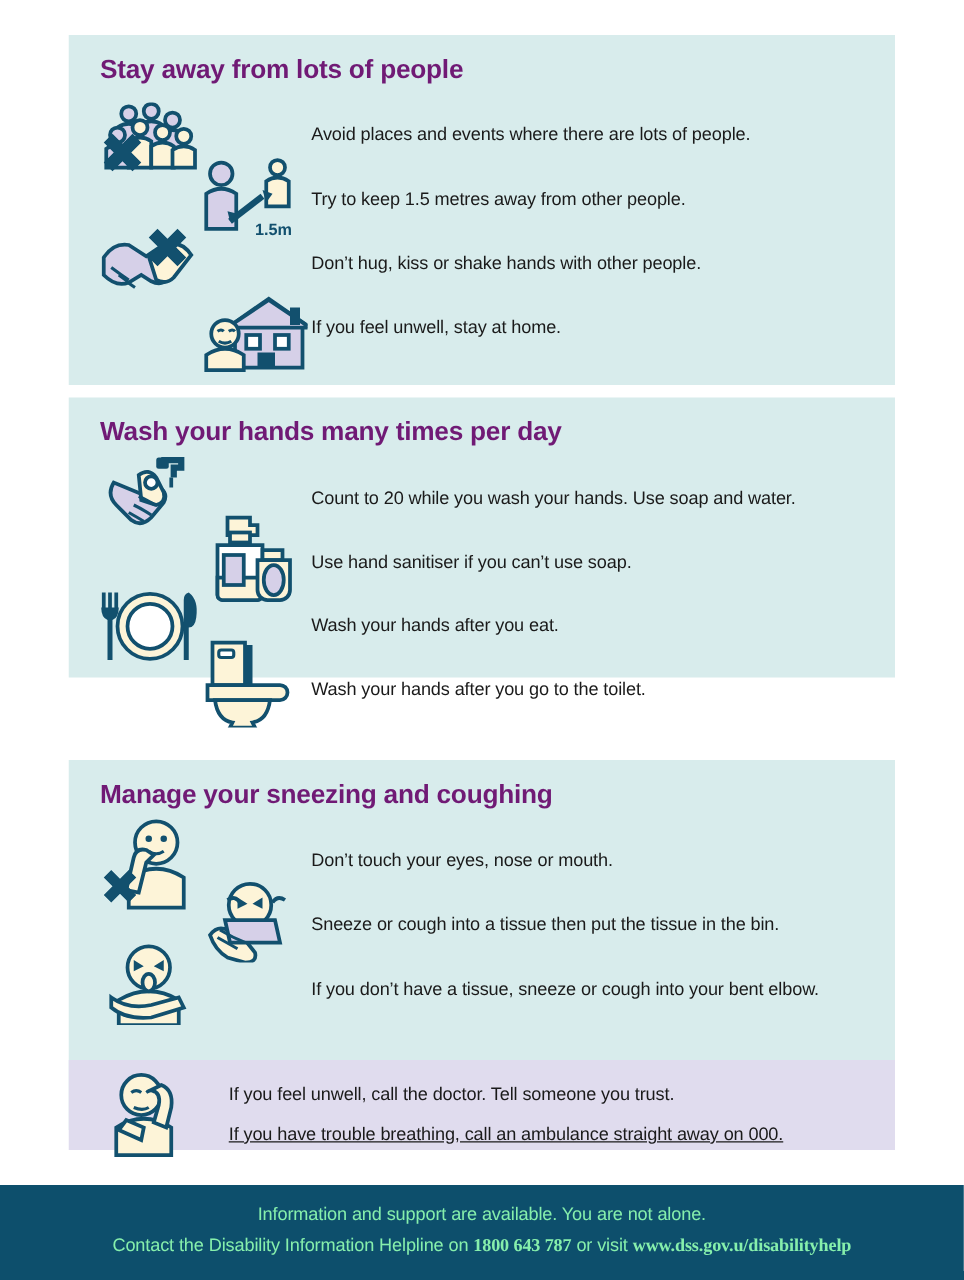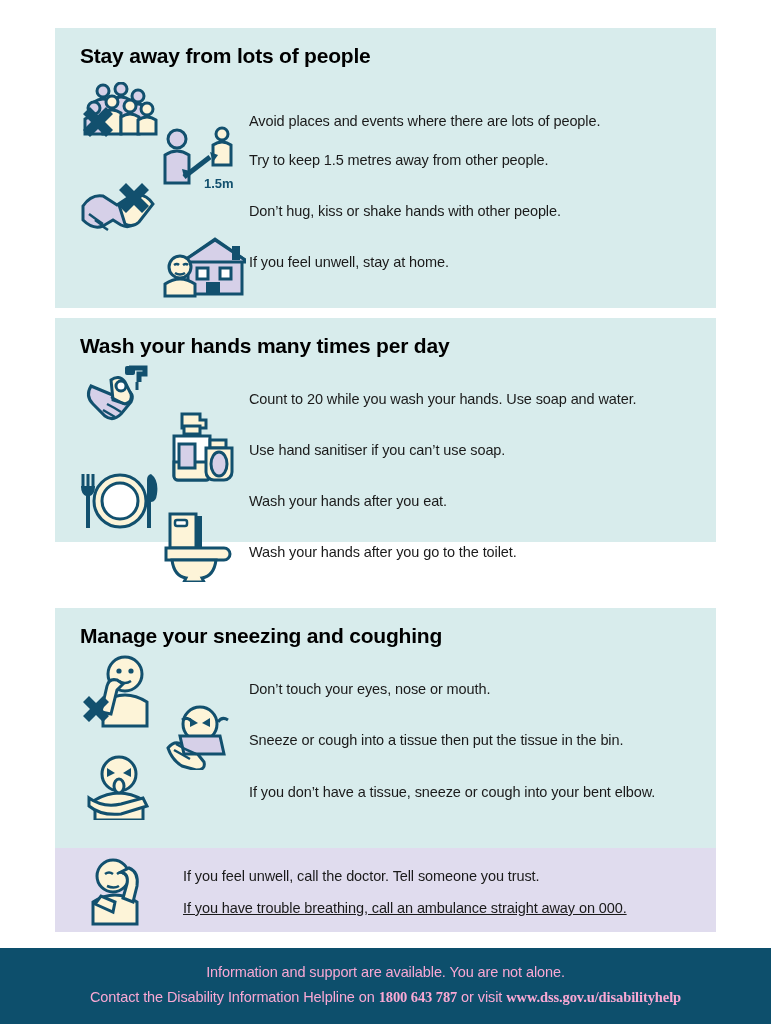--- a/index.html
+++ b/index.html
@@ -32,21 +32,21 @@
   }
   .panel.mint  { background: #d8ecec; }
   .panel.lilac { background: #e0dcee; }
 
   .panel-title {
     position: absolute;
     left: 25px;
     top: 16px;
     font-size: 21px;
     font-weight: bold;
-    color: #000000;
+    color: #701a75;
     letter-spacing: -0.2px;
     white-space: nowrap;
   }
 
   .row-text {
     position: absolute;
     font-size: 14.5px;
     color: #1a1a1a;
     white-space: nowrap;
     letter-spacing: -0.1px;
@@ -64,21 +64,21 @@
     left: 0;
     top: 948px;
     width: 771px;
     height: 76px;
     background: #0d4f6c;
   }
   .footer-line {
     position: absolute;
     width: 771px;
     text-align: center;
-    color: #f9a8d4;
+    color: #86efac;
     font-size: 14.5px;
     letter-spacing: -0.1px;
     white-space: nowrap;
   }
   .footer-line.l1 { top: 16px; }
   .footer-line.l2 { top: 41px; }
   .footer-line b { font-weight: bold; font-family: Liberation Serif, serif; }
 </style>
 </head>
 <body>
@@ -149,21 +149,21 @@
         <rect x="60" y="32" width="11" height="11" fill="#fff" stroke="#12506e" stroke-width="3"></rect>
         <rect x="46" y="46" width="14" height="12" fill="#12506e"></rect>
         <g fill="#fdf4d8" stroke="#12506e" stroke-width="3">
           <circle cx="20" cy="31" r="11"></circle>
           <path d="M5 48q15-10 30 0v12H5z"></path>
         </g>
         <path d="M14 29q3-2 5 0M23 29q3-2 5 0M15 37q5 3 10 0" stroke="#12506e" stroke-width="2.5" fill="none"></path>
       </svg>
     </div>
 
-    <div class="row-text" style="left:194px; top:85px;">Avoid places and events where there are lots of people.</div>
+    <div class="row-text" style="left:194px; top:72px;">Avoid places and events where there are lots of people.</div>
     <div class="row-text" style="left:194px; top:124px;">Try to keep 1.5 metres away from other people.</div>
     <div class="row-text" style="left:194px; top:226px;">If you feel unwell, stay at home.</div>
     <div class="row-text" style="left:194px; top:175px;">Don’t hug, kiss or shake hands with other people.</div>
   </div>
 
   <div class="panel mint" style="top:318px; height:224px;">
 
     <div class="panel-title">Wash your hands many times per day</div>
 
     <div class="icon" style="left:26px; top:46px;">
@@ -258,21 +258,21 @@
         <path d="M26 14l8 5-8 4M50 14l-8 5 8 4" fill="#12506e"></path>
         <ellipse cx="38" cy="32" rx="5" ry="7" fill="#fdf4d8" stroke="#12506e" stroke-width="3"></ellipse>
       </svg>
     </div>
 
     <div class="row-text" style="left:194px; top:73px;">Don’t touch your eyes, nose or mouth.</div>
     <div class="row-text" style="left:194px; top:124px;">Sneeze or cough into a tissue then put the tissue in the bin.</div>
     <div class="row-text" style="left:194px; top:176px;">If you don’t have a tissue, sneeze or cough into your bent elbow.</div>
   </div>
 
-  <div class="panel lilac" style="top:848px; height:84px;">
+  <div class="panel lilac" style="top:848px; height:72px;">
 
     <div class="icon" style="left:30px; top:8px;">
       <svg width="64" height="70" viewBox="0 0 64 70">
         <g fill="#fdf4d8" stroke="#12506e" stroke-width="3">
           <circle cx="28" cy="20" r="16"></circle>
           <path d="M8 46q22-14 44 0v22H8z"></path>
           <path d="M44 12q10 4 8 18l-4 16-10-4 4-14q2-10-6-12z"></path>
           <path d="M10 48l6-8 14 6-2 10z"></path>
         </g>
         <path d="M20 18q4-3 8 0M32 18q4-3 7 0" stroke="#12506e" stroke-width="2.5" fill="none"></path>

